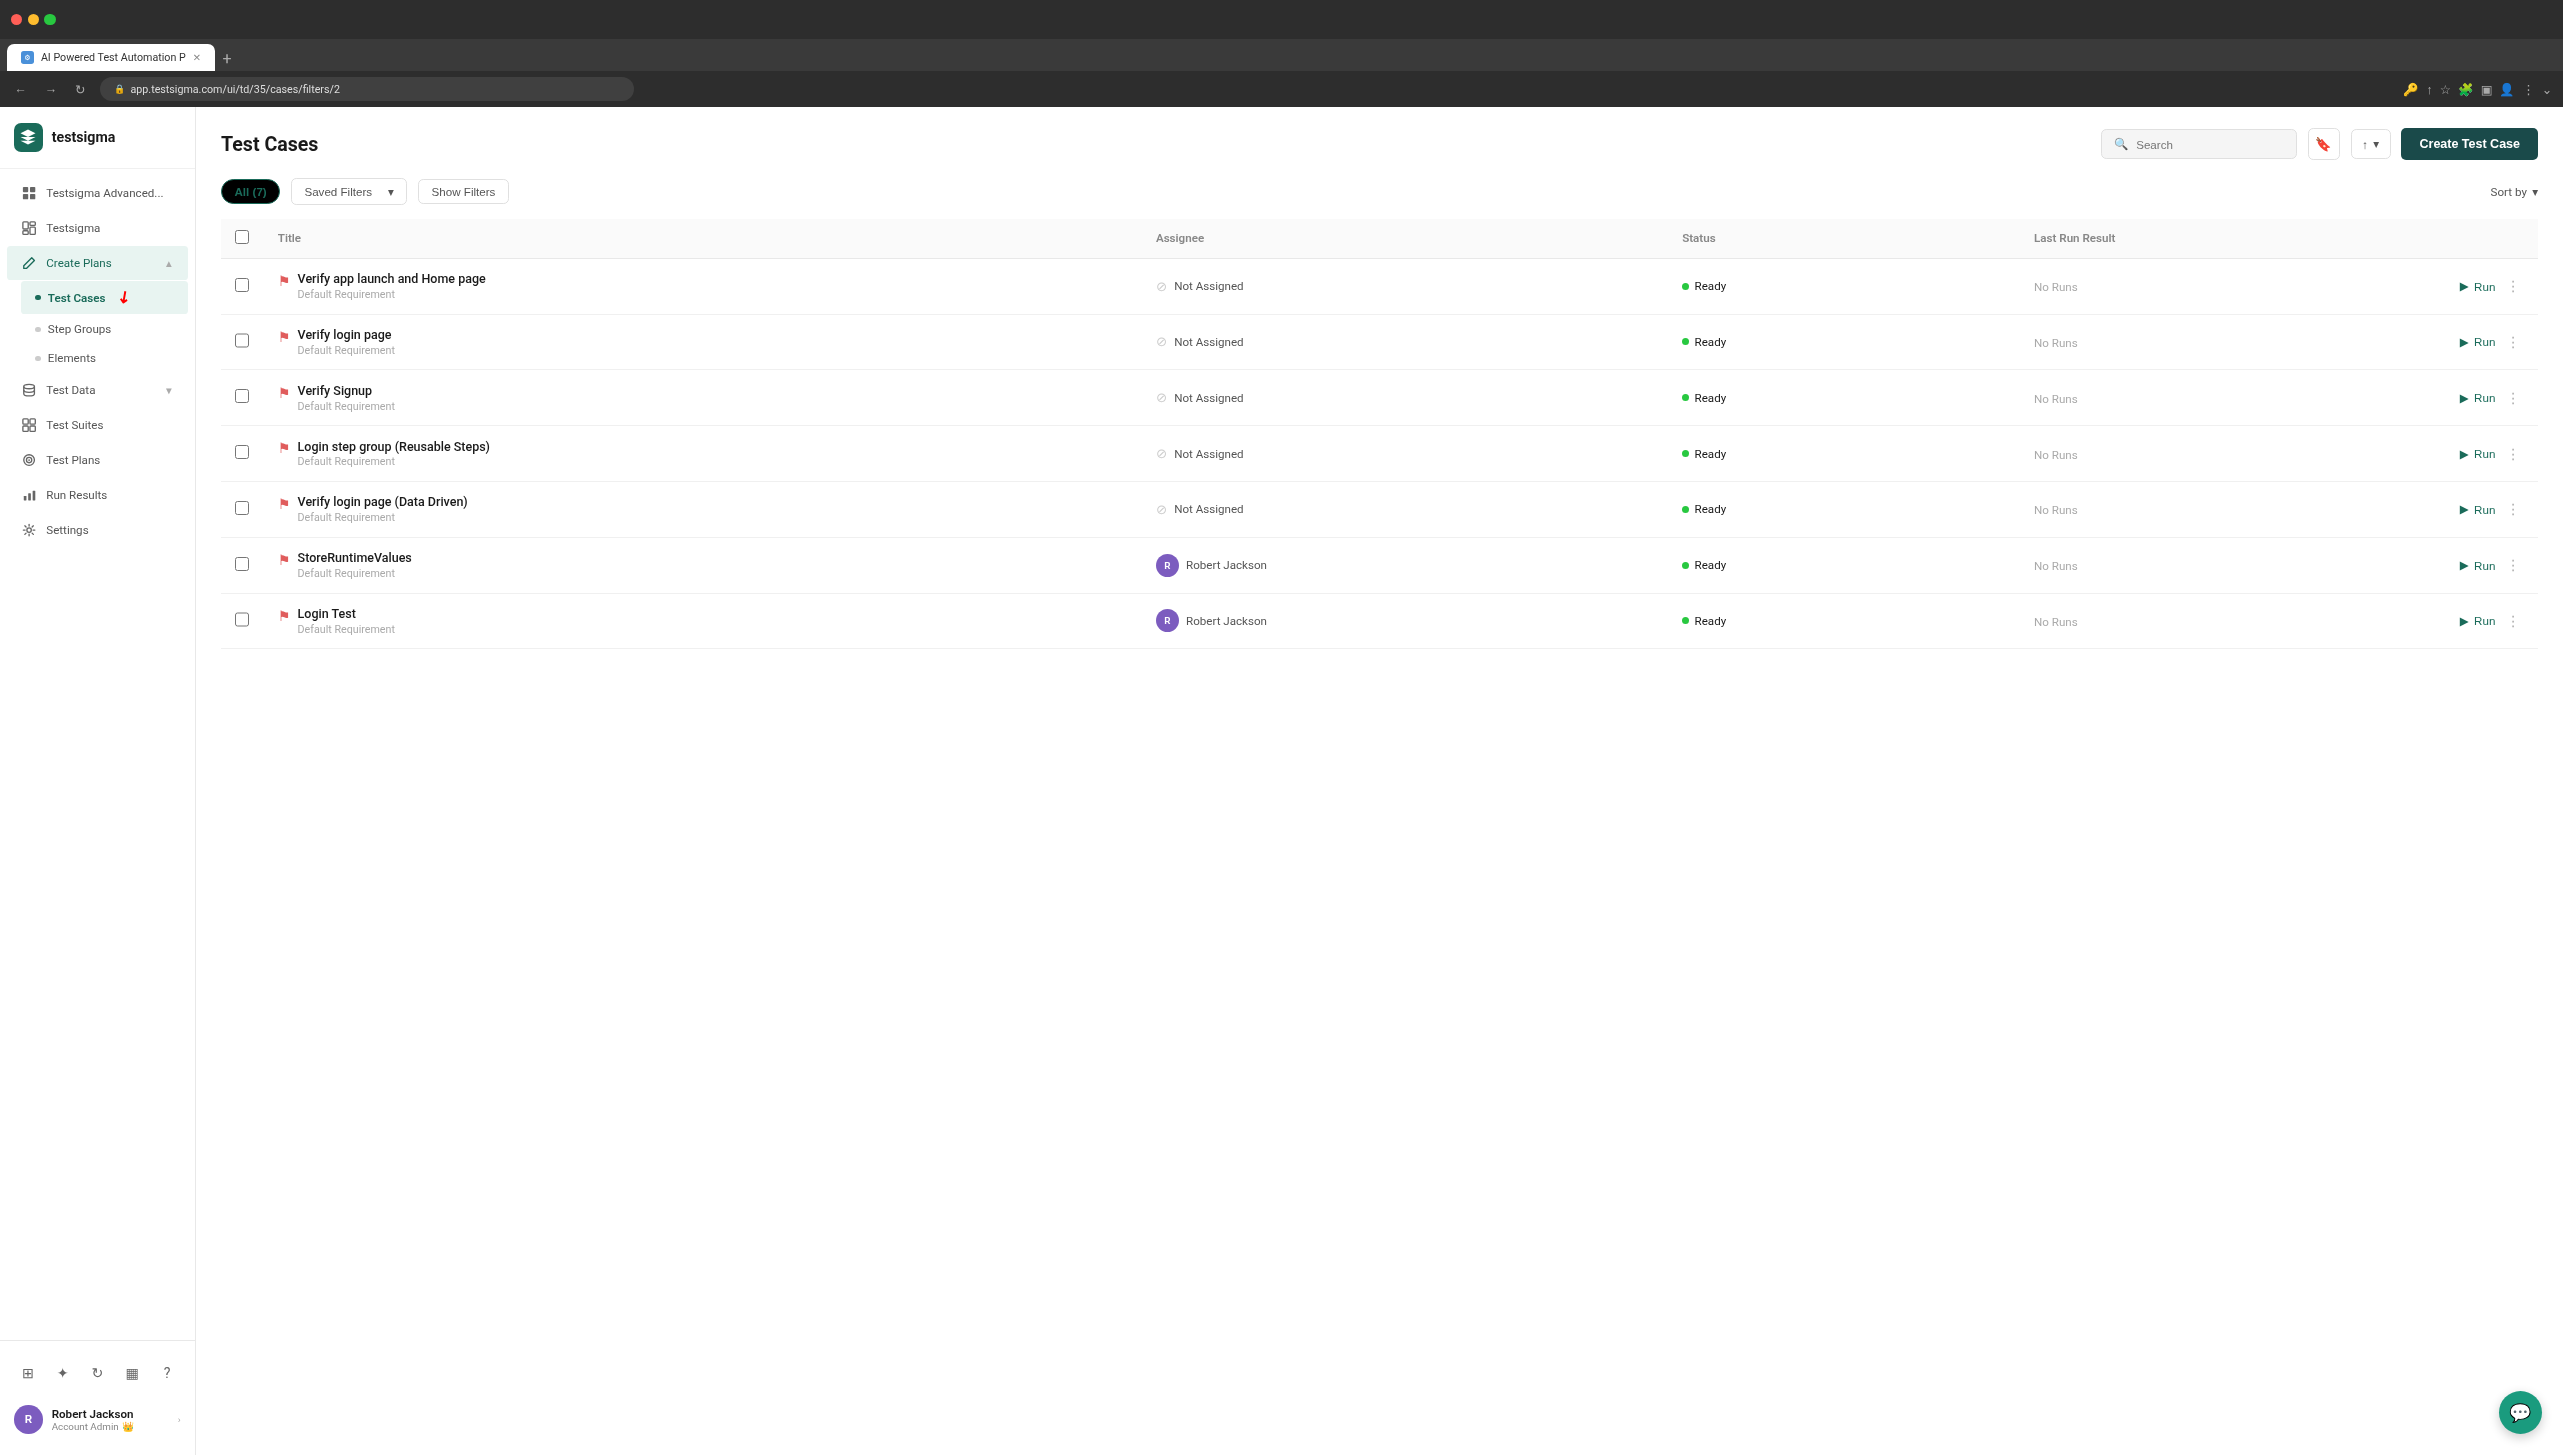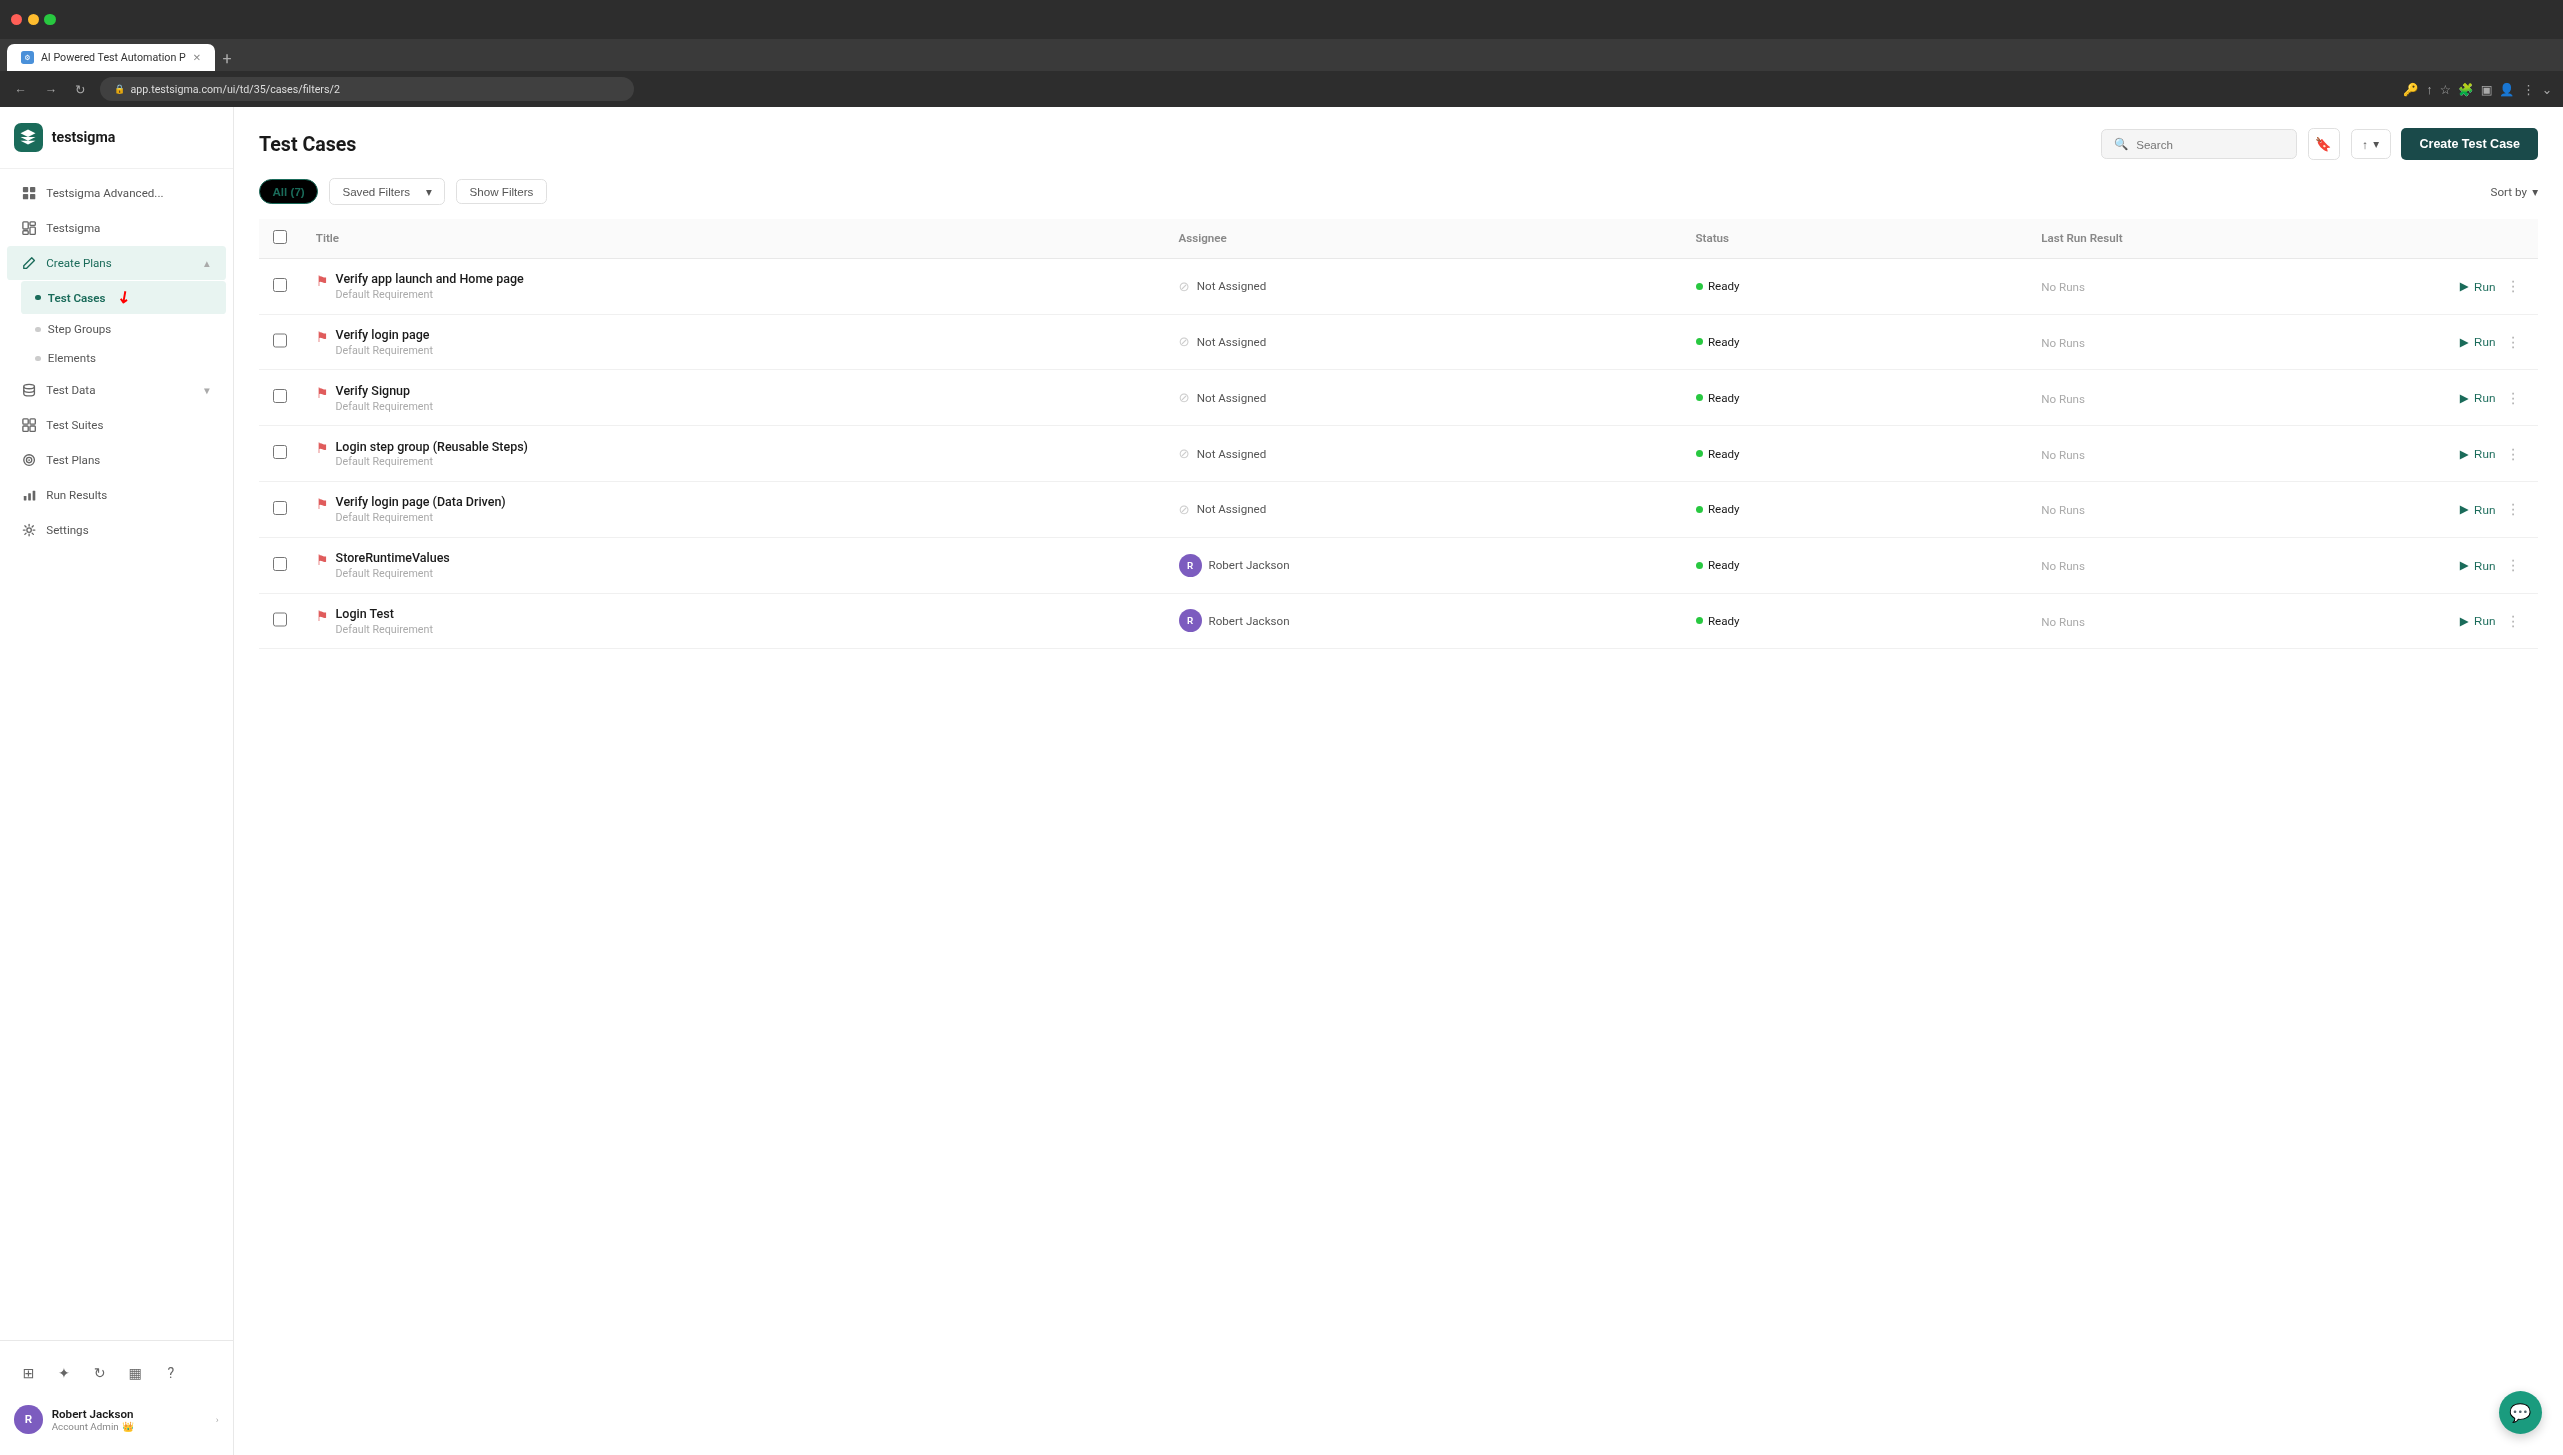--- a/index.html
+++ b/index.html
@@ -20,21 +20,21 @@
     .browser-address-bar { background: #2d2d2d; height: 36px; display: flex; align-items: center; padding: 0 10.7px; gap: 10.7px; }
     .nav-btn { color: #aaa; font-size: 12.5px; cursor: pointer; background: none; border: none; padding: 3.6px; }
     .address-input { background: #404040; border: none; border-radius: 18px; color: #ddd; padding: 5.3px 14.2px; font-size: 10.7px; flex: 1; max-width: 534px; display: flex; align-items: center; gap: 5.3px; }
     .address-lock { color: #aaa; font-size: 9px; }
     .browser-actions { margin-left: auto; display: flex; gap: 7.1px; color: #aaa; font-size: 12.5px; }
 
     
     .app-container { display: flex; flex: 1; overflow: hidden; background: #fff; }
 
     
-    .sidebar { width: 234px; background: #fff; border-right: 0.9px solid #e8e8e8; display: flex; flex-direction: column; overflow-y: auto; flex-shrink: 0; }
+    .sidebar { width: 196px; background: #fff; border-right: 0.9px solid #e8e8e8; display: flex; flex-direction: column; overflow-y: auto; flex-shrink: 0; }
     .sidebar-logo { padding: 16px 14.2px; display: flex; align-items: center; gap: 9px; border-bottom: 0.9px solid #f0f0f0; }
     .logo-icon { width: 28.5px; height: 28.5px; background: #1a6b5a; border-radius: 7.1px; display: flex; align-items: center; justify-content: center; }
     .logo-icon svg { width: 18px; height: 18px; fill: white; }
     .logo-text { font-size: 14.2px; font-weight: 700; color: #1a1a1a; }
     .sidebar-nav { flex: 1; padding: 7.1px 0; }
     .nav-item { display: flex; align-items: center; padding: 9px 14.2px; cursor: pointer; color: #555; font-size: 11.6px; gap: 9px; border-radius: 3.6px; margin: 0.9px 7.1px; }
     .nav-item.active { color: #1a6b5a; background: #e8f4f1; }
     .nav-item-icon { width: 16px; height: 16px; display: flex; align-items: center; justify-content: center; flex-shrink: 0; }
     .nav-item-label { font-size: 11.6px; }
     .nav-item-chevron { margin-left: auto; font-size: 9.8px; color: #aaa; }

